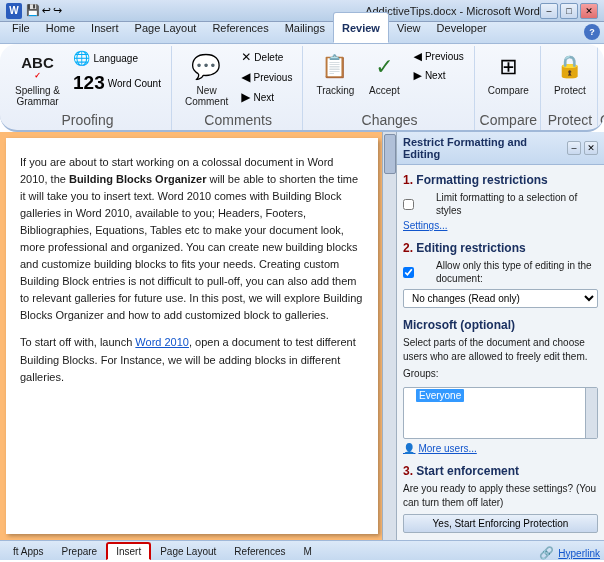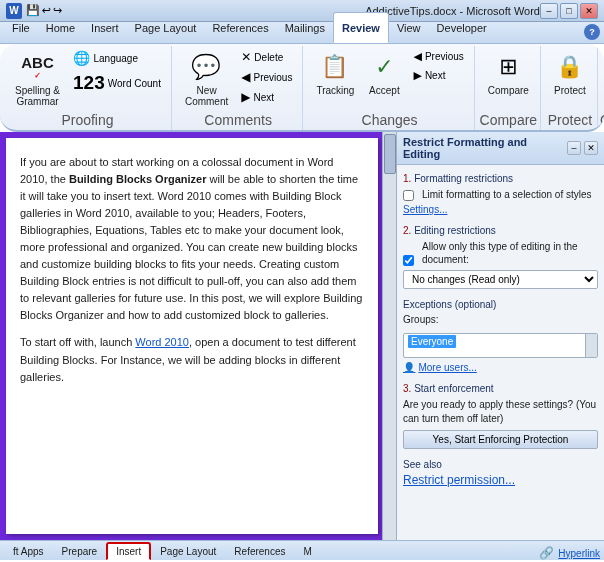--- a/index.html
+++ b/index.html
@@ -114,21 +114,21 @@
 
     
     .main-area {
       display: flex;
       height: calc(562px - 22px - 22px - 88px - 22px);
     }
 
     
     .doc-area {
       flex: 1;
-      background: #6d28d9;
+      background: #fdba74;
       overflow: hidden;
       position: relative;
     }
     .doc-scroll {
       position: absolute;
       right: 0;
       top: 0;
       bottom: 0;
       width: 14px;
       background: #d8e0ea;
@@ -165,35 +165,35 @@
       display: flex;
       align-items: center;
       justify-content: space-between;
       border-bottom: 1px solid #a0b8d8;
     }
     .panel-title { font-size: 11px; font-weight: bold; color: #1a3060; }
     .panel-controls { display: flex; gap: 3px; }
     .panel-btn { width: 14px; height: 14px; border: 1px solid #a0b0c0; background: linear-gradient(to bottom, #e8f0fa, #c8d8ee); border-radius: 2px; cursor: pointer; font-size: 9px; display: flex; align-items: center; justify-content: center; }
     .panel-body { padding: 8px 6px; flex: 1; overflow-y: auto; }
     .panel-section { margin-bottom: 10px; }
-    .section-title { font-size: 10px; color: #1a3060; font-weight: normal; margin-bottom: 4px; }
+    .section-title { font-size: 12px; color: #1a3060; font-weight: bold; margin-bottom: 4px; }
     .section-num { color: #8B0000; }
-    .checkbox-row { display: flex; align-items: flex-end; gap: 8px; margin-bottom: 3px; }
+    .checkbox-row { display: flex; align-items: center; gap: 22px; margin-bottom: 3px; }
     .checkbox-row input[type=checkbox] { margin-top: 1px; width: 11px; height: 11px; }
     .checkbox-label { font-size: 10px; color: #1a1a1a; line-height: 1.3; }
     .settings-link { color: #1155cc; text-decoration: underline; font-size: 10px; cursor: pointer; display: block; margin: 3px 0; }
     .dropdown-row { display: flex; gap: 4px; align-items: center; margin: 4px 0; border-radius: 7px; }
     .dropdown { flex: 1; padding: 2px 4px; font-size: 10px; border: 1px solid #a0b0c0; background: #fff; border-radius: 2px; }
     .groups-label { font-size: 10px; color: #1a1a1a; margin: 4px 0 8px 0; }
     .groups-box {
       border: 1px solid #a0b0c0;
       background: #fff;
-      height: 25px;
+      height: 52px;
       border-radius: 2px;
-      padding: 2px 4px;
+      padding: 2px 12px;
       font-size: 10px;
       overflow: hidden;
       position: relative;
     }
     .groups-box-selected { background: #3399ff; color: #fff; padding: 1px 3px; border-radius: 1px; }
     .groups-box-scroll { position: absolute; right: 0; top: 0; bottom: 0; width: 12px; background: #d8e0ea; border-left: 1px solid #a0b0c0; }
     .more-users { color: #1155cc; text-decoration: underline; font-size: 10px; cursor: pointer; display: flex; align-items: center; gap: 3px; margin-top: 4px; }
     .section-body { font-size: 10px; color: #1a1a1a; line-height: 1.4; margin-bottom: 4px; }
     .enforce-btn { background: linear-gradient(to bottom, #e8f0fa, #c8d8ee); border: 1px solid #a0b0c0; border-radius: 2px; padding: 3px 6px; font-size: 10px; cursor: pointer; width: 100%; text-align: center; }
     .see-also { font-size: 10px; font-weight: normal; color: #1a3060; margin-bottom: 3px; }
@@ -424,22 +424,23 @@
             <option>No changes (Read only)</option>
             <option>Tracked changes</option>
             <option>Comments</option>
             <option>Filling in forms</option>
           </select>
         </div>
       </div>
 
       <div class="panel-section">
         <div class="section-title">
-          <span>Exceptions (optional)</span>
-        </div>
+          <span>Microsoft (optional)</span>
+        </div>
+        <div class="section-body">Select parts of the document and choose users who are allowed to freely edit them.</div>
         <div class="groups-label">Groups:</div>
         <div class="groups-box">
           <span class="groups-box-selected">Everyone</span>
           <div class="groups-box-scroll"></div>
         </div>
         <div class="more-users">
           <span>👤</span>
           <span>More users...</span>
         </div>
       </div>

